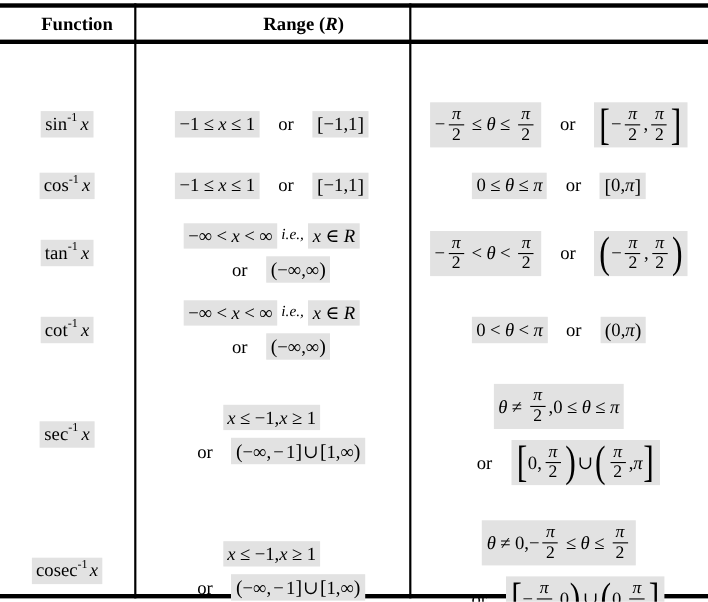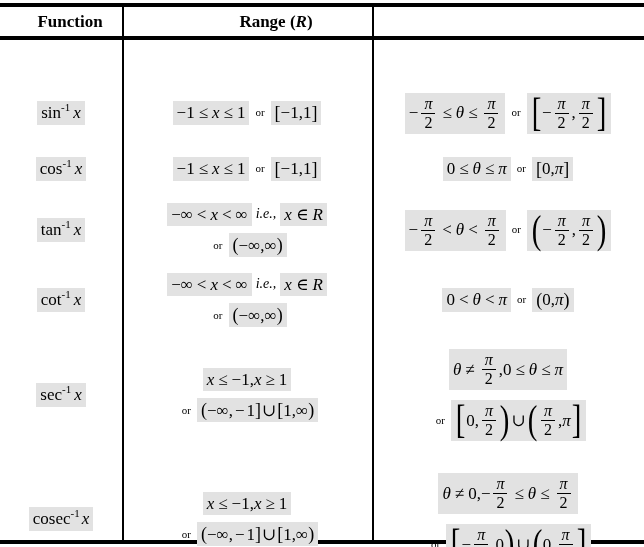--- a/index.html
+++ b/index.html
@@ -170,22 +170,22 @@
     align-items: center;
     justify-content: center;
     gap: 7px;
   }
   .stack-line {
     display: flex;
     align-items: center;
     justify-content: center;
   }
   .orword {
-    padding: 0 6px;
-    font-size: 11px;
+    padding: 0 17px;
+    font-size: 17px;
   }
   .cup { padding: 0 1px; font-size: 17px; }
 </style>
 </head>
 <body>
 
 <div id="table-root">
 
   <div class="rule rule-top"></div>
   <div class="rule rule-header"></div>

